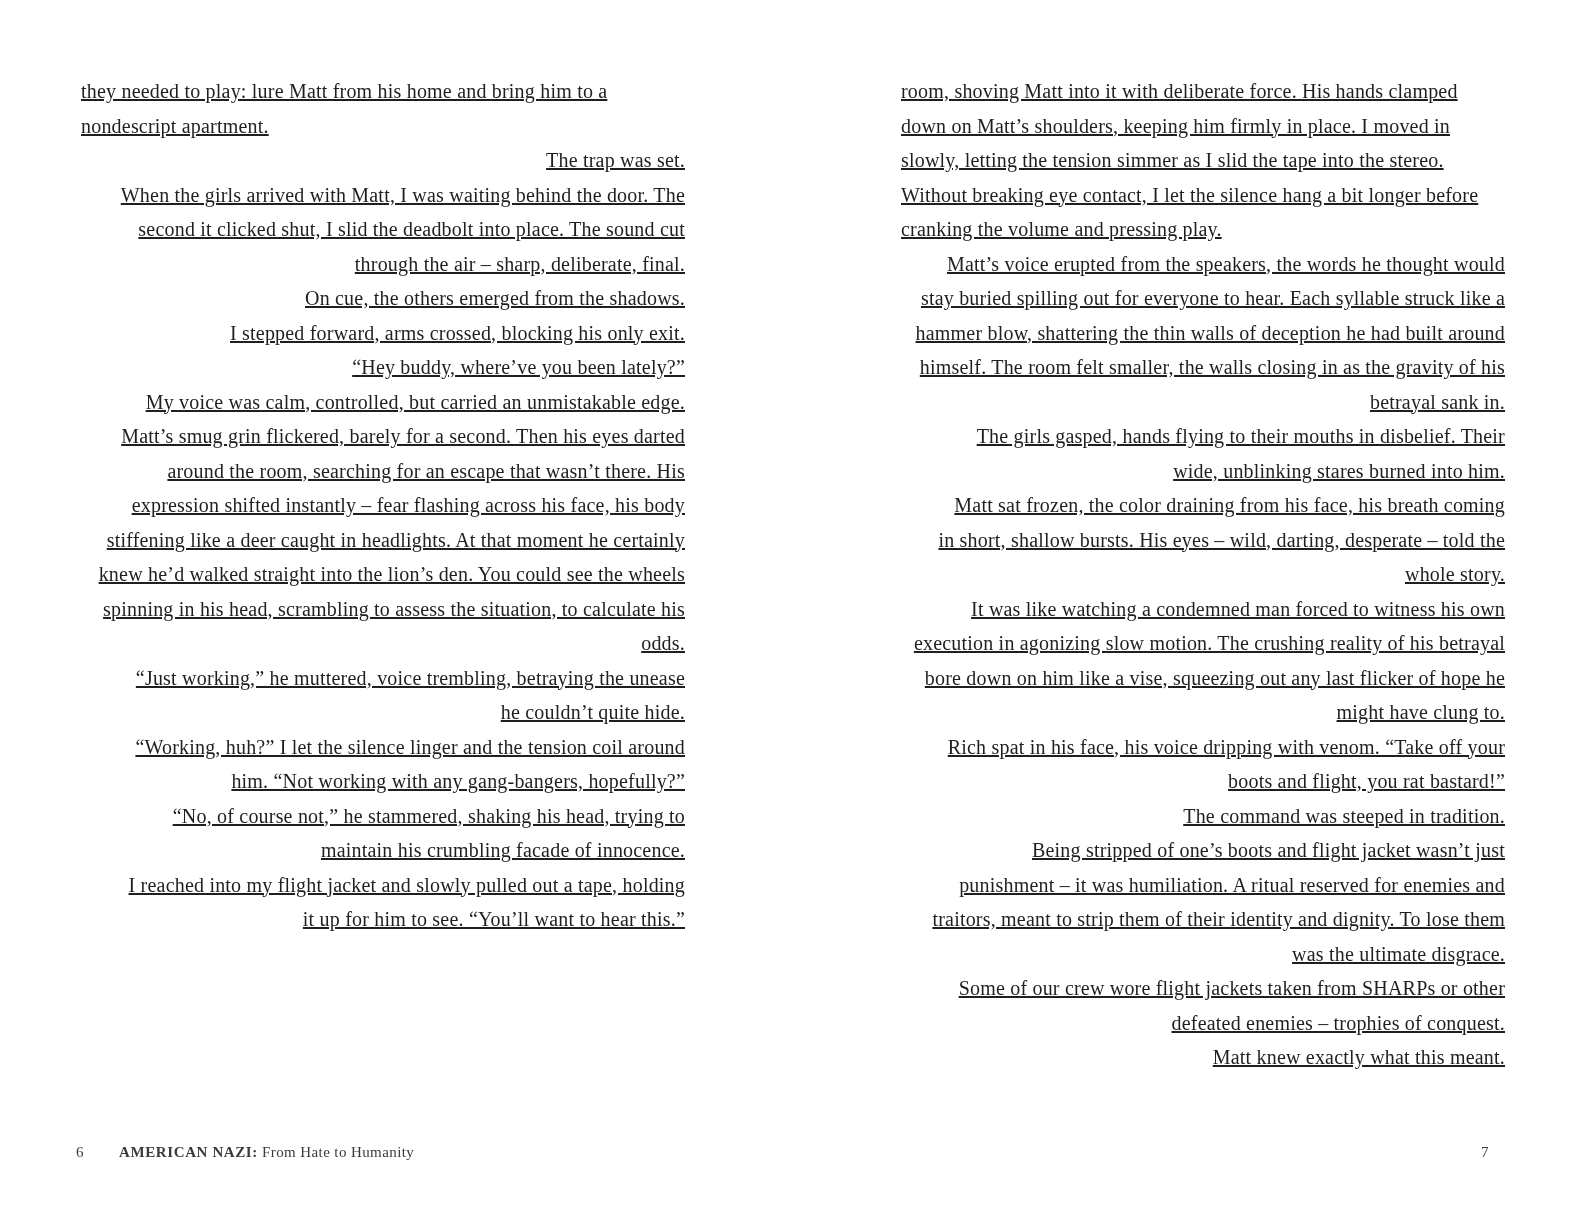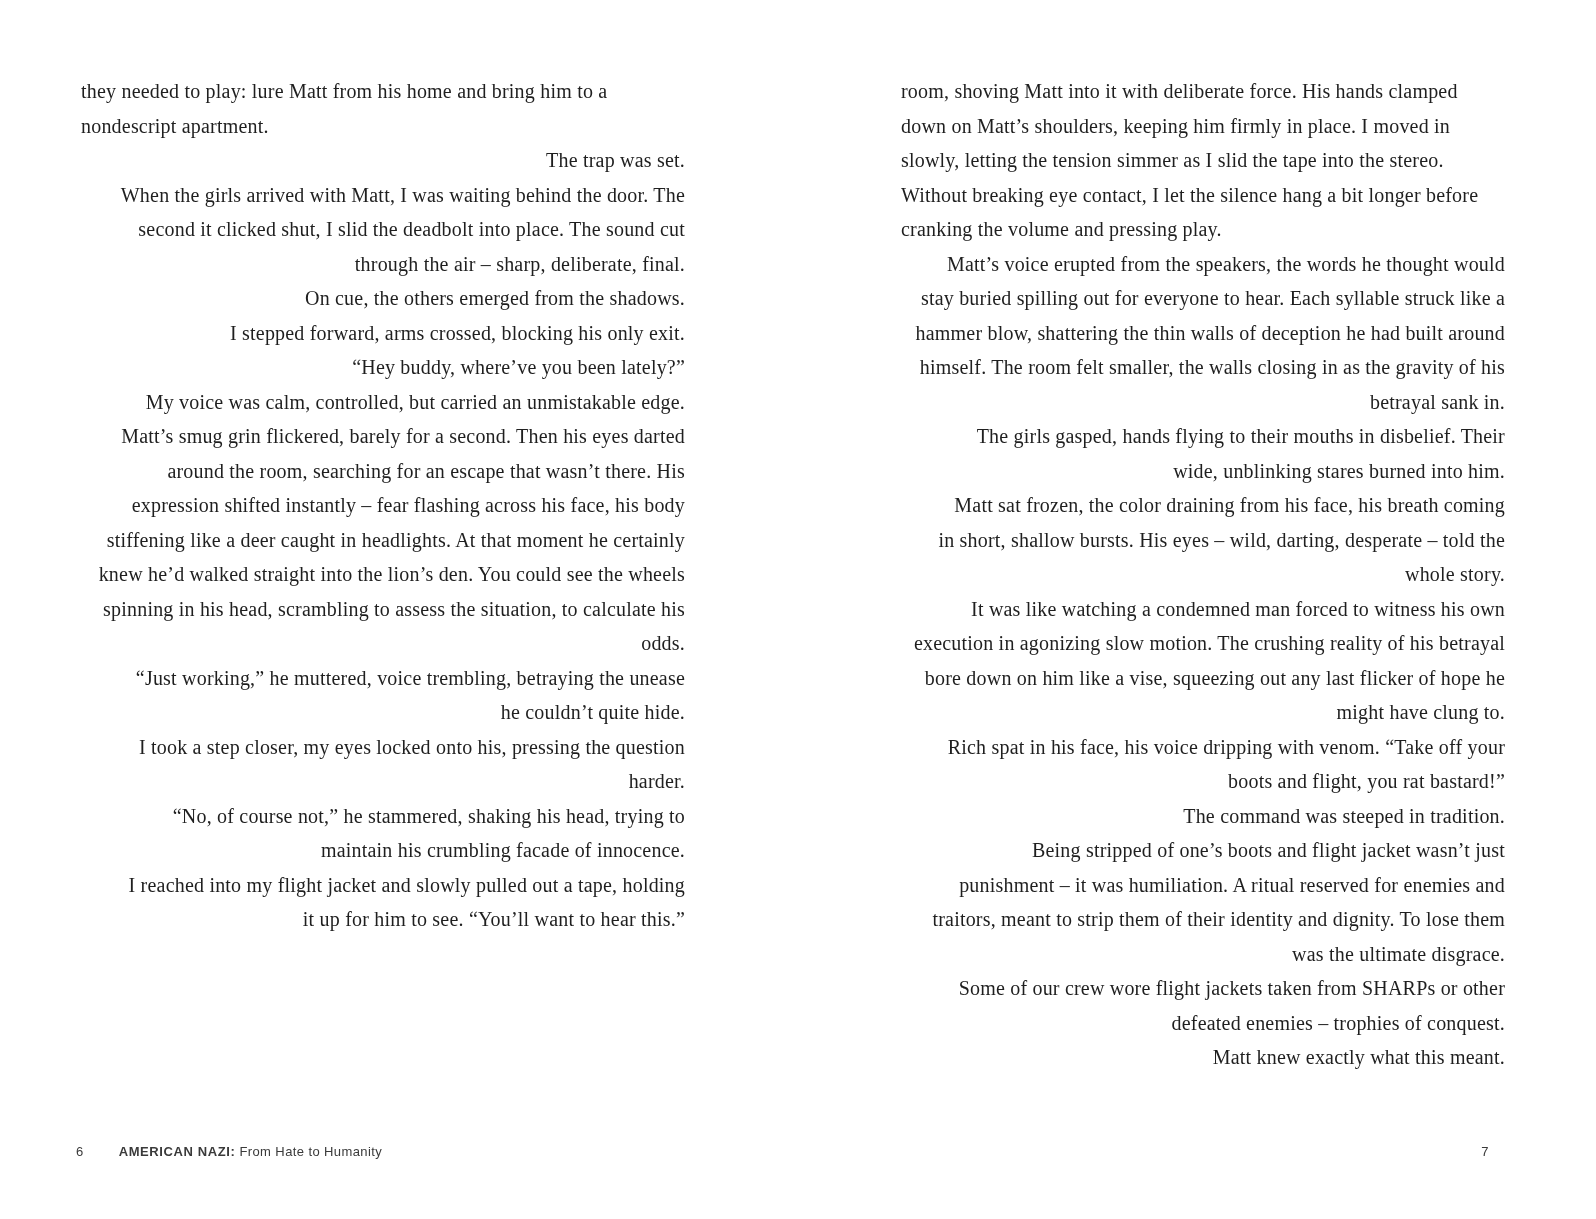--- a/index.html
+++ b/index.html
@@ -14,30 +14,31 @@
     overflow: hidden;
   }
   .page-text {
     position: absolute;
     top: 74px;
     width: 604px;
     font-size: 20px;
     line-height: 34.5px;
     letter-spacing: 0.2px;
     text-align: left;
+    text-decoration: underline;
   }
   .page-text.left { left: 81px; }
   .page-text.right { left: 893px; margin-left: 8px; }
   p.para { margin: 0; }
   p.para.indent { text-indent: 34px; text-align: right; }
   .footer {
     position: absolute;
     top: 1144px;
-    font-family: Liberation Sans, sans-serif;
-    font-size: 13px;
+    font-family: Liberation Serif, serif;
+    font-size: 15px;
     color: #3a3a3a;
     letter-spacing: 0.4px;
     white-space: nowrap;
   }
   .footer-left { left: 76px; }
   .footer-right { right: 107px; }
   .footer-left .pagenum { display: inline-block; margin-right: 31px; }
   .running-title b { font-weight: 700; letter-spacing: 0.6px; }
 </style>
 </head>
@@ -46,21 +47,21 @@
 <div class="page-text left">
   <p class="para">they needed to play: lure Matt from his home and bring him to a nondescript apartment.</p>
   <p class="para indent">The trap was set.</p>
   <p class="para indent">When the girls arrived with Matt, I was waiting behind the door. The second it clicked shut, I slid the deadbolt into place. The sound cut through the air – sharp, deliberate, final.</p>
   <p class="para indent">On cue, the others emerged from the shadows.</p>
   <p class="para indent">I stepped forward, arms crossed, blocking his only exit.</p>
   <p class="para indent">“Hey buddy, where’ve you been lately?”</p>
   <p class="para indent">My voice was calm, controlled, but carried an unmistakable edge.</p>
   <p class="para indent">Matt’s smug grin flickered, barely for a second. Then his eyes darted around the room, searching for an escape that wasn’t there. His expression shifted instantly – fear flashing across his face, his body stiffening like a deer caught in headlights. At that moment he certainly knew he’d walked straight into the lion’s den. You could see the wheels spinning in his head, scrambling to assess the situation, to calculate his odds.</p>
   <p class="para indent">“Just working,” he muttered, voice trembling, betraying the unease he couldn’t quite hide.</p>
-  <p class="para indent">I took a step closer, my eyes locked onto his, pressing the question harder.</p>
+  <p class="para indent">“Working, huh?” I let the silence linger and the tension coil around him. “Not working with any gang-bangers, hopefully?”</p>
   <p class="para indent">“No, of course not,” he stammered, shaking his head, trying to maintain his crumbling facade of innocence.</p>
   <p class="para indent">I reached into my flight jacket and slowly pulled out a tape, holding it up for him to see. “You’ll want to hear this.”</p>
 </div>
 
 <div class="page-text right">
   <p class="para">room, shoving Matt into it with deliberate force. His hands clamped down on Matt’s shoulders, keeping him firmly in place. I moved in slowly, letting the tension simmer as I slid the tape into the stereo. Without breaking eye contact, I let the silence hang a bit longer before cranking the volume and pressing play.</p>
   <p class="para indent">Matt’s voice erupted from the speakers, the words he thought would stay buried spilling out for everyone to hear. Each syllable struck like a hammer blow, shattering the thin walls of deception he had built around himself. The room felt smaller, the walls closing in as the gravity of his betrayal sank in.</p>
   <p class="para indent">The girls gasped, hands flying to their mouths in disbelief. Their wide, unblinking stares burned into him.</p>
   <p class="para indent">Matt sat frozen, the color draining from his face, his breath coming in short, shallow bursts. His eyes – wild, darting, desperate – told the whole story.</p>
   <p class="para indent">It was like watching a condemned man forced to witness his own execution in agonizing slow motion. The crushing reality of his betrayal bore down on him like a vise, squeezing out any last flicker of hope he might have clung to.</p>

